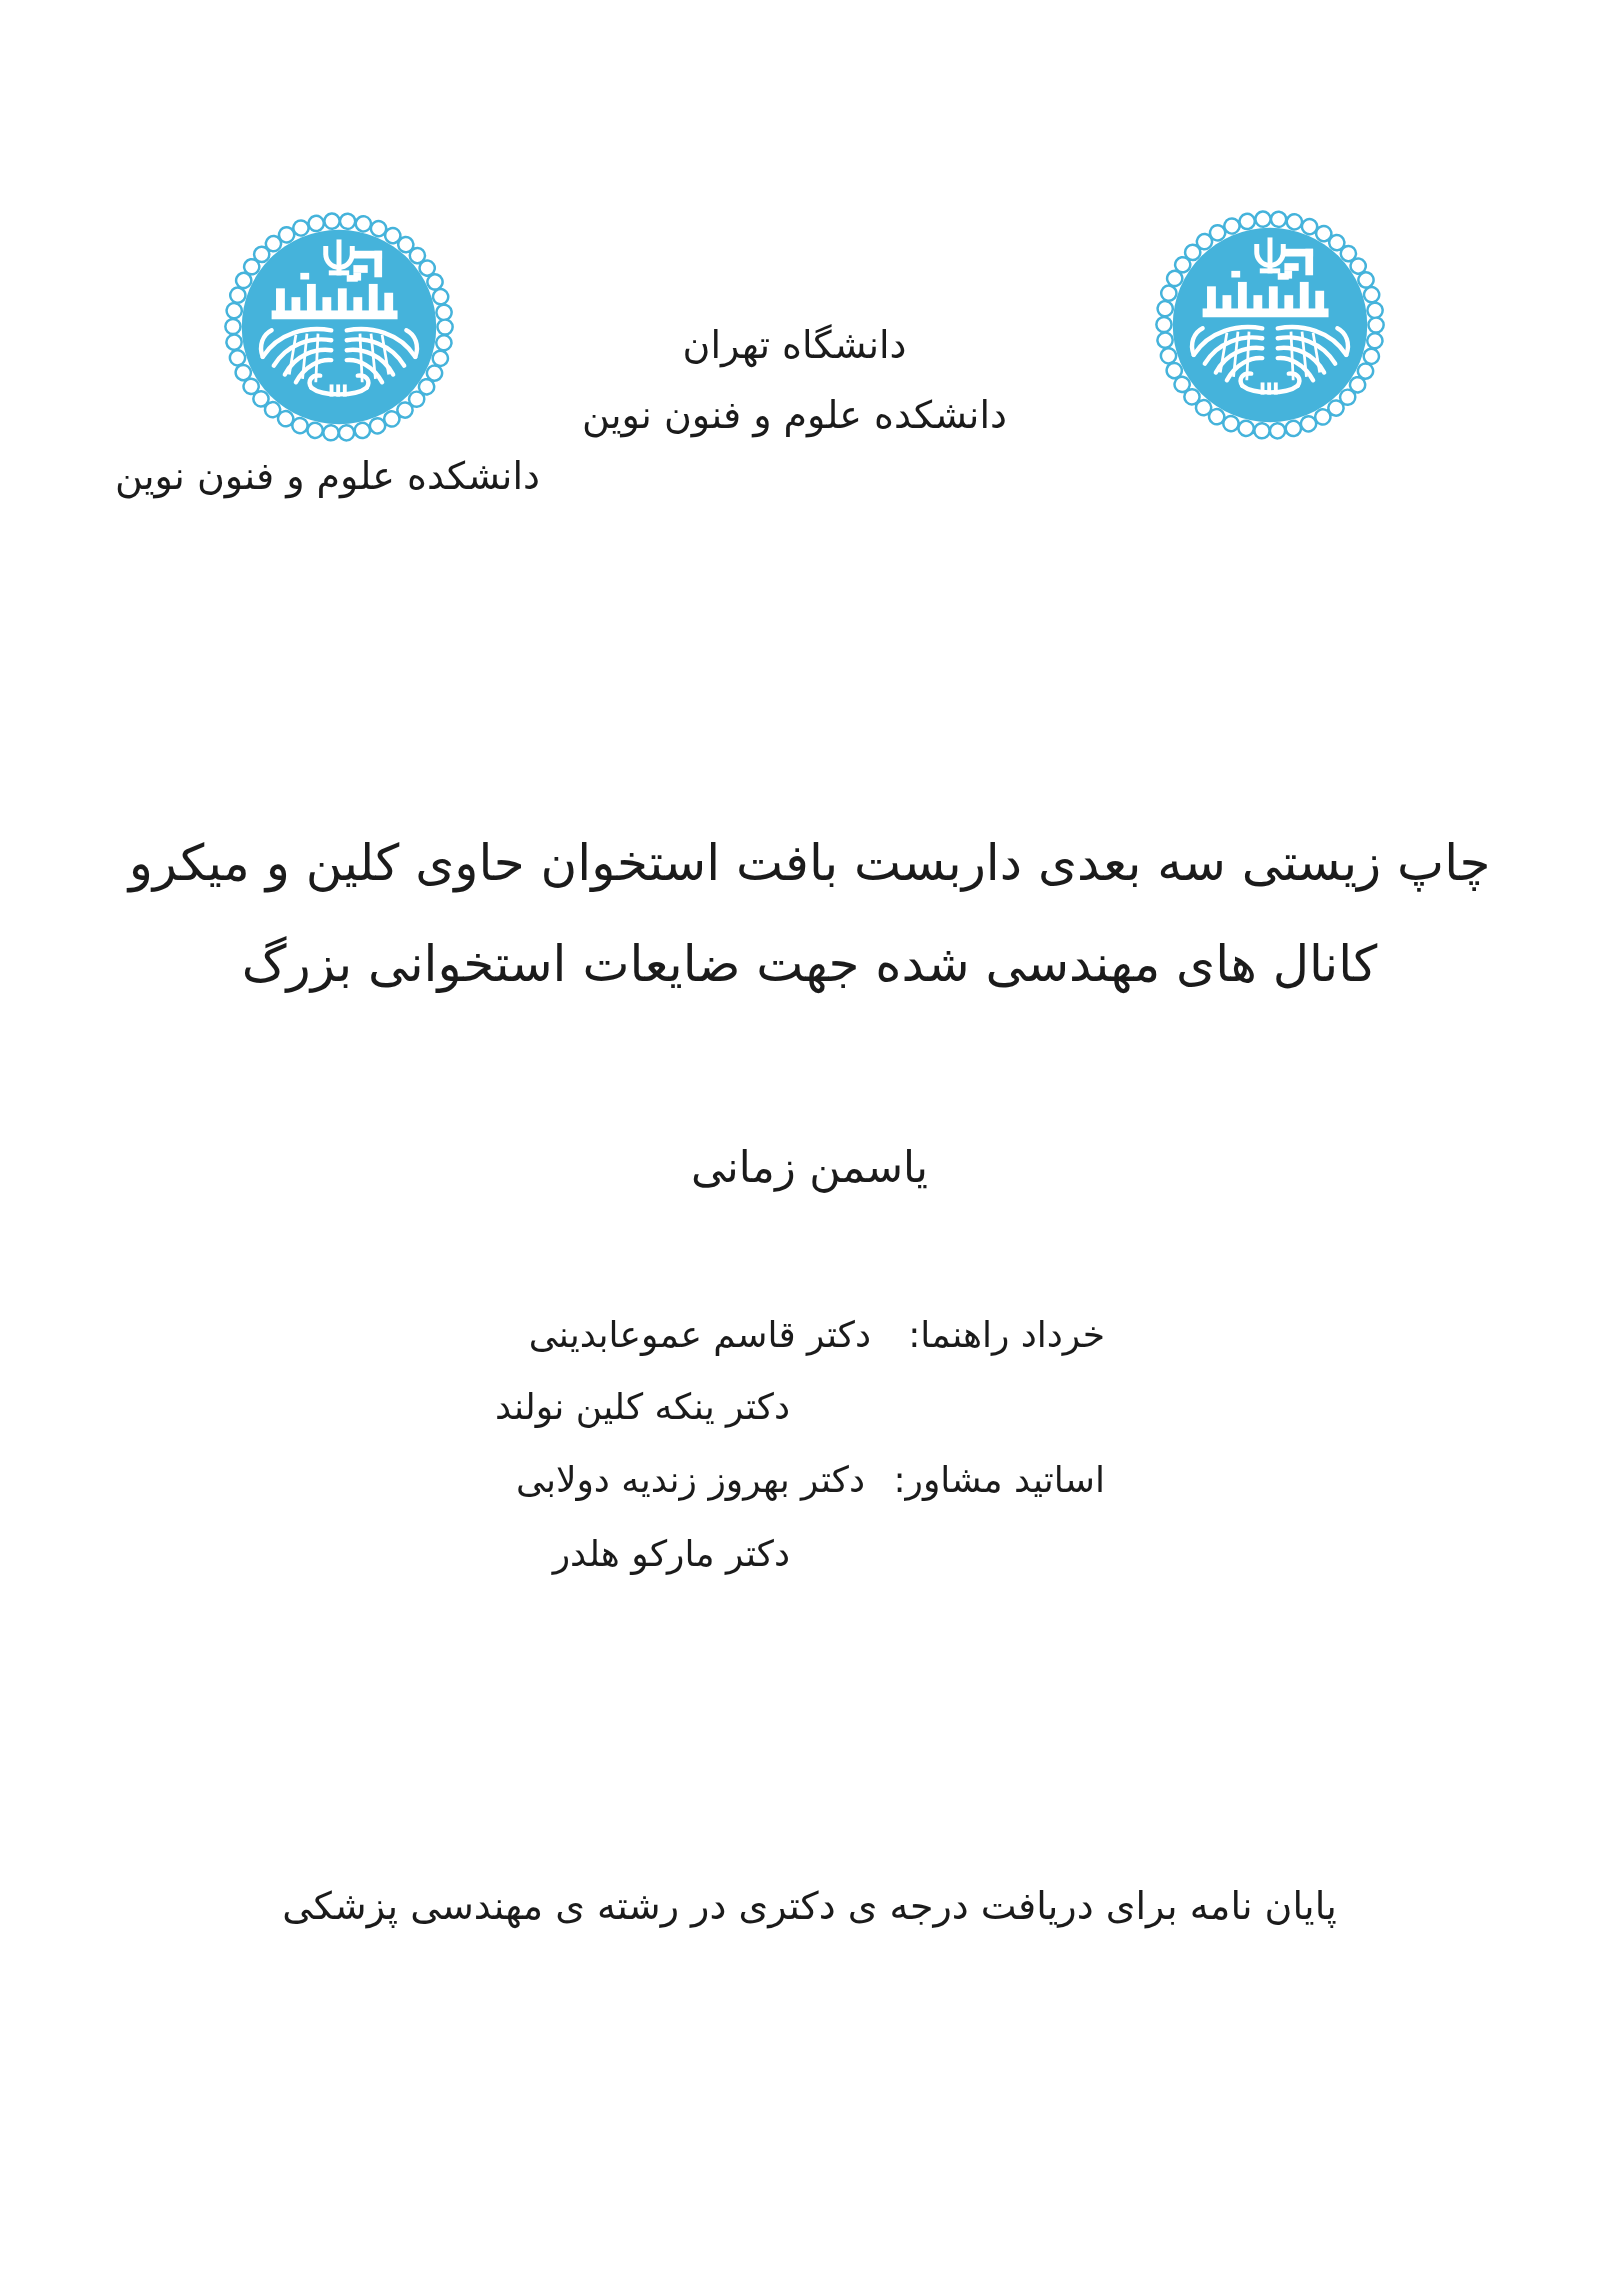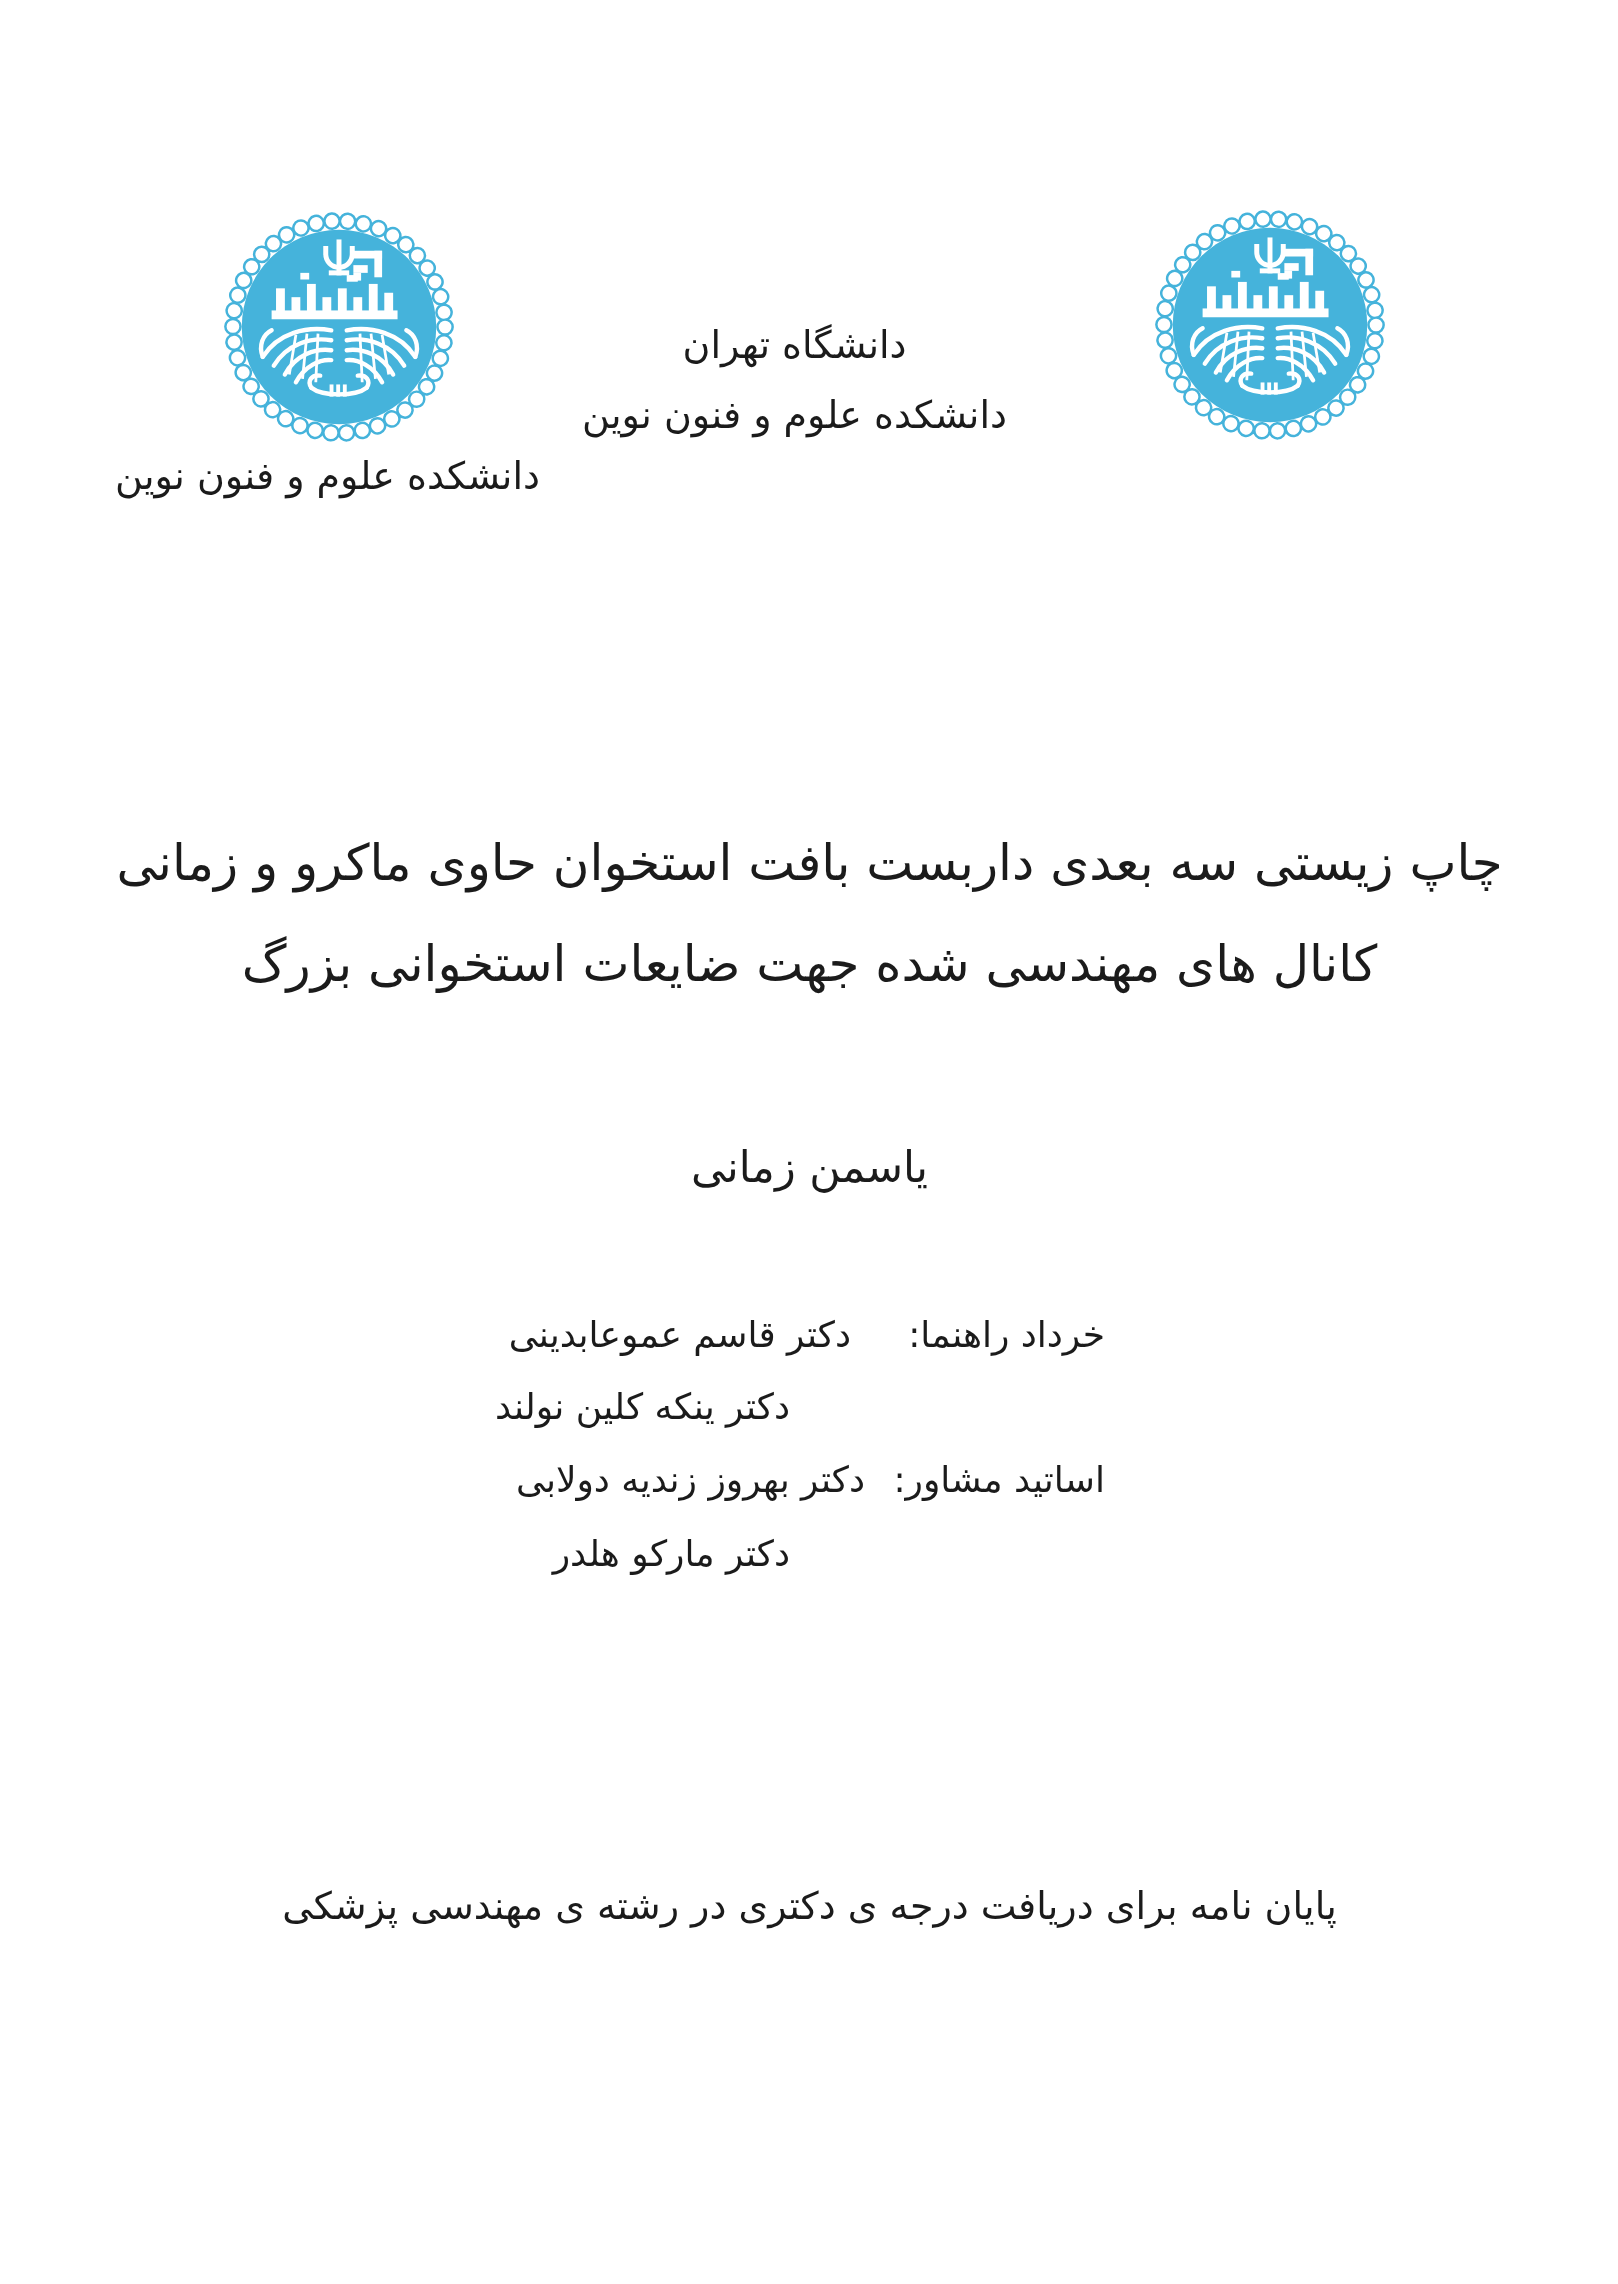--- a/index.html
+++ b/index.html
@@ -31,21 +31,21 @@
   .hdr-line1      { left:566px; top:323px;  width:457px;  font-size:38px; }
   .hdr-line2      { left:566px; top:393px;  width:457px;  font-size:38px; }
 
   .title-line1    { left:48px;  top:834px; width:1523px; font-size:50px; }
   .title-line2    { left:48px;  top:935px; width:1523px; font-size:50px; }
 
   .author-name    { left:48px;  top:1142px; width:1523px; font-size:43px; }
 
   .sup { font-size:36px; }
   .sup-label  { right:514px;  top:1314px; }
-  .sup-name1  { right:768px;  top:1314px; }
+  .sup-name1  { right:748px;  top:1314px; }
   .sup-name2  { right:829px; top:1386px; }
   .adv-label  { right:514px;  top:1459px;text-align:right; }
   .adv-name1  { right:754px;  top:1459px; }
   .adv-name2  { right:829px; top:1533px; }
 
   .thesis-line    { left:48px;  top:1884px; width:1523px; font-size:38px; }
   .date-line      { left:48px;  top:1973px; width:1523px; font-size:38px; }
 </style>
 </head>
 <body>
@@ -132,21 +132,21 @@
 
   <div class="fa abs centered hdr-line1">دانشگاه تهران</div>
   <div class="fa abs centered hdr-line2">دانشکده علوم و فنون نوین</div>
 
   <div class="logo logo-right">
     <svg viewBox="0 0 305 305" width="232" height="232">
         <use href="#uot-seal"></use>
       </svg>
   </div>
 
-  <div class="fa abs centered title-line1">چاپ زیستی سه بعدی داربست بافت استخوان حاوی ماکرو و زمانی</div>
+  <div class="fa abs centered title-line1">چاپ زیستی سه بعدی داربست بافت استخوان حاوی کلین و میکرو</div>
   <div class="fa abs centered author-name">یاسمن زمانی</div>
 
   <div class="fa abs centered title-line2">کانال های مهندسی شده جهت ضایعات استخوانی بزرگ</div>
 
   <div class="fa abs sup sup-label">خرداد راهنما:</div>
   <div class="fa abs sup sup-name1">دکتر قاسم عموعابدینی</div>
   <div class="fa abs sup sup-name2">دکتر ینکه کلین نولند</div>
   <div class="fa abs sup adv-label">اساتید مشاور:</div>
   <div class="fa abs sup adv-name1">دکتر بهروز زندیه دولابی</div>
   <div class="fa abs sup adv-name2">دکتر مارکو هلدر</div>

